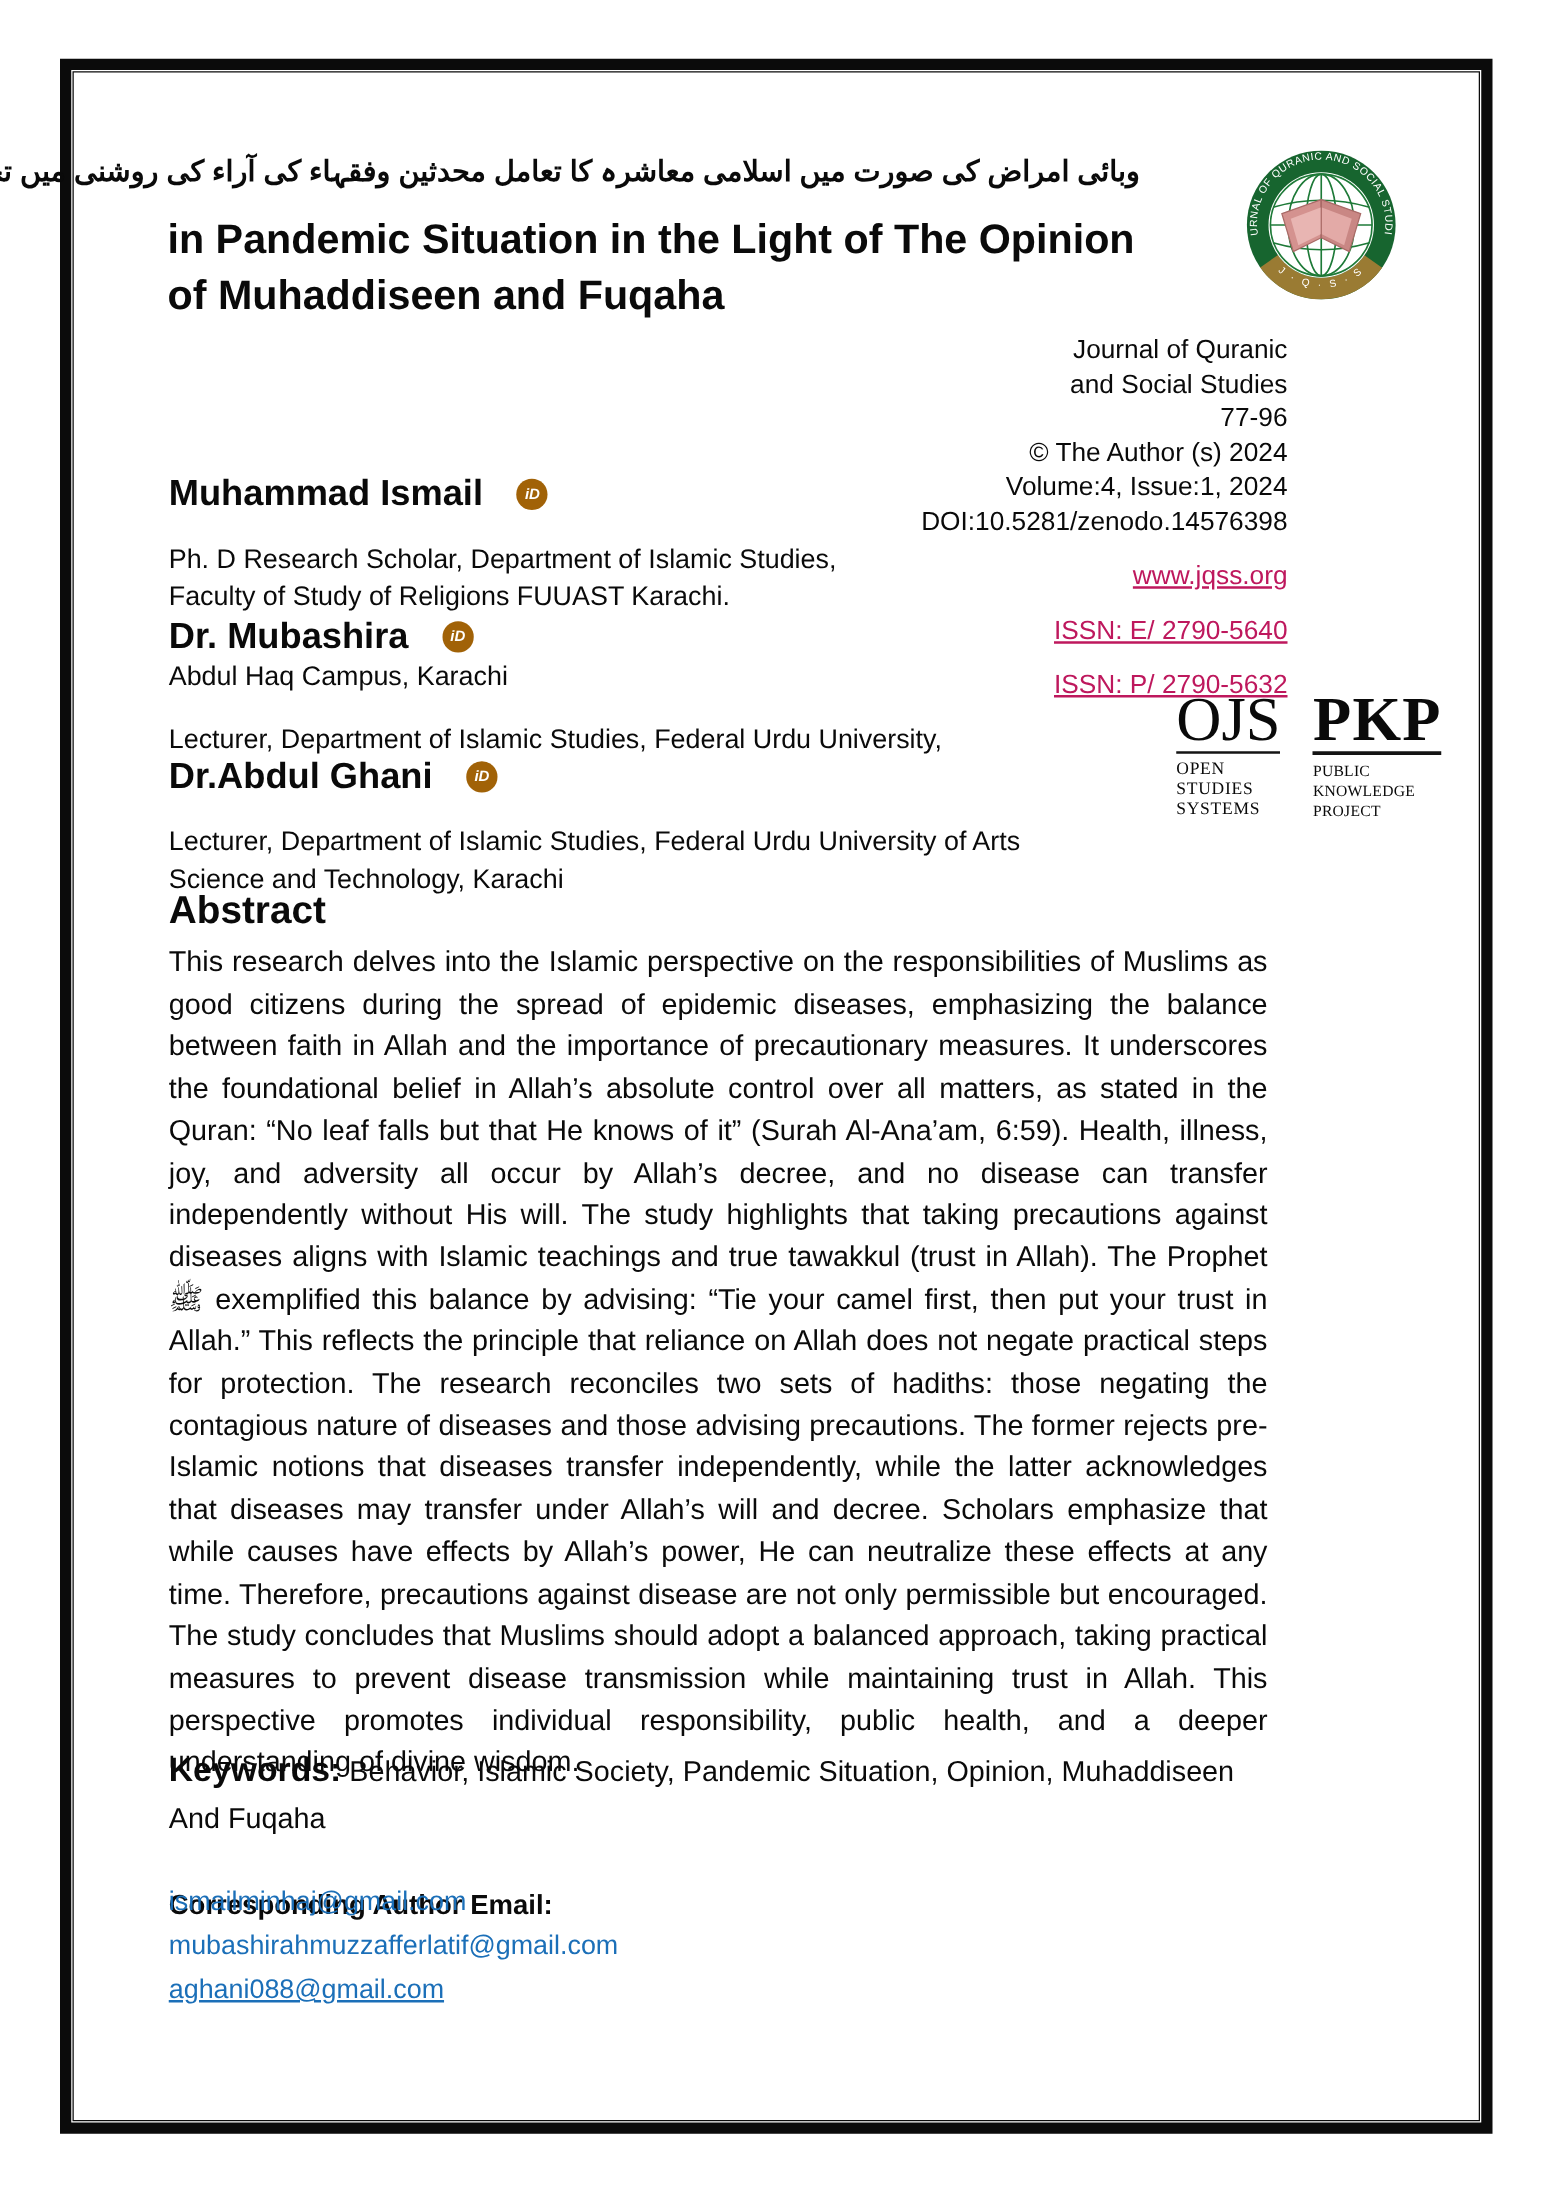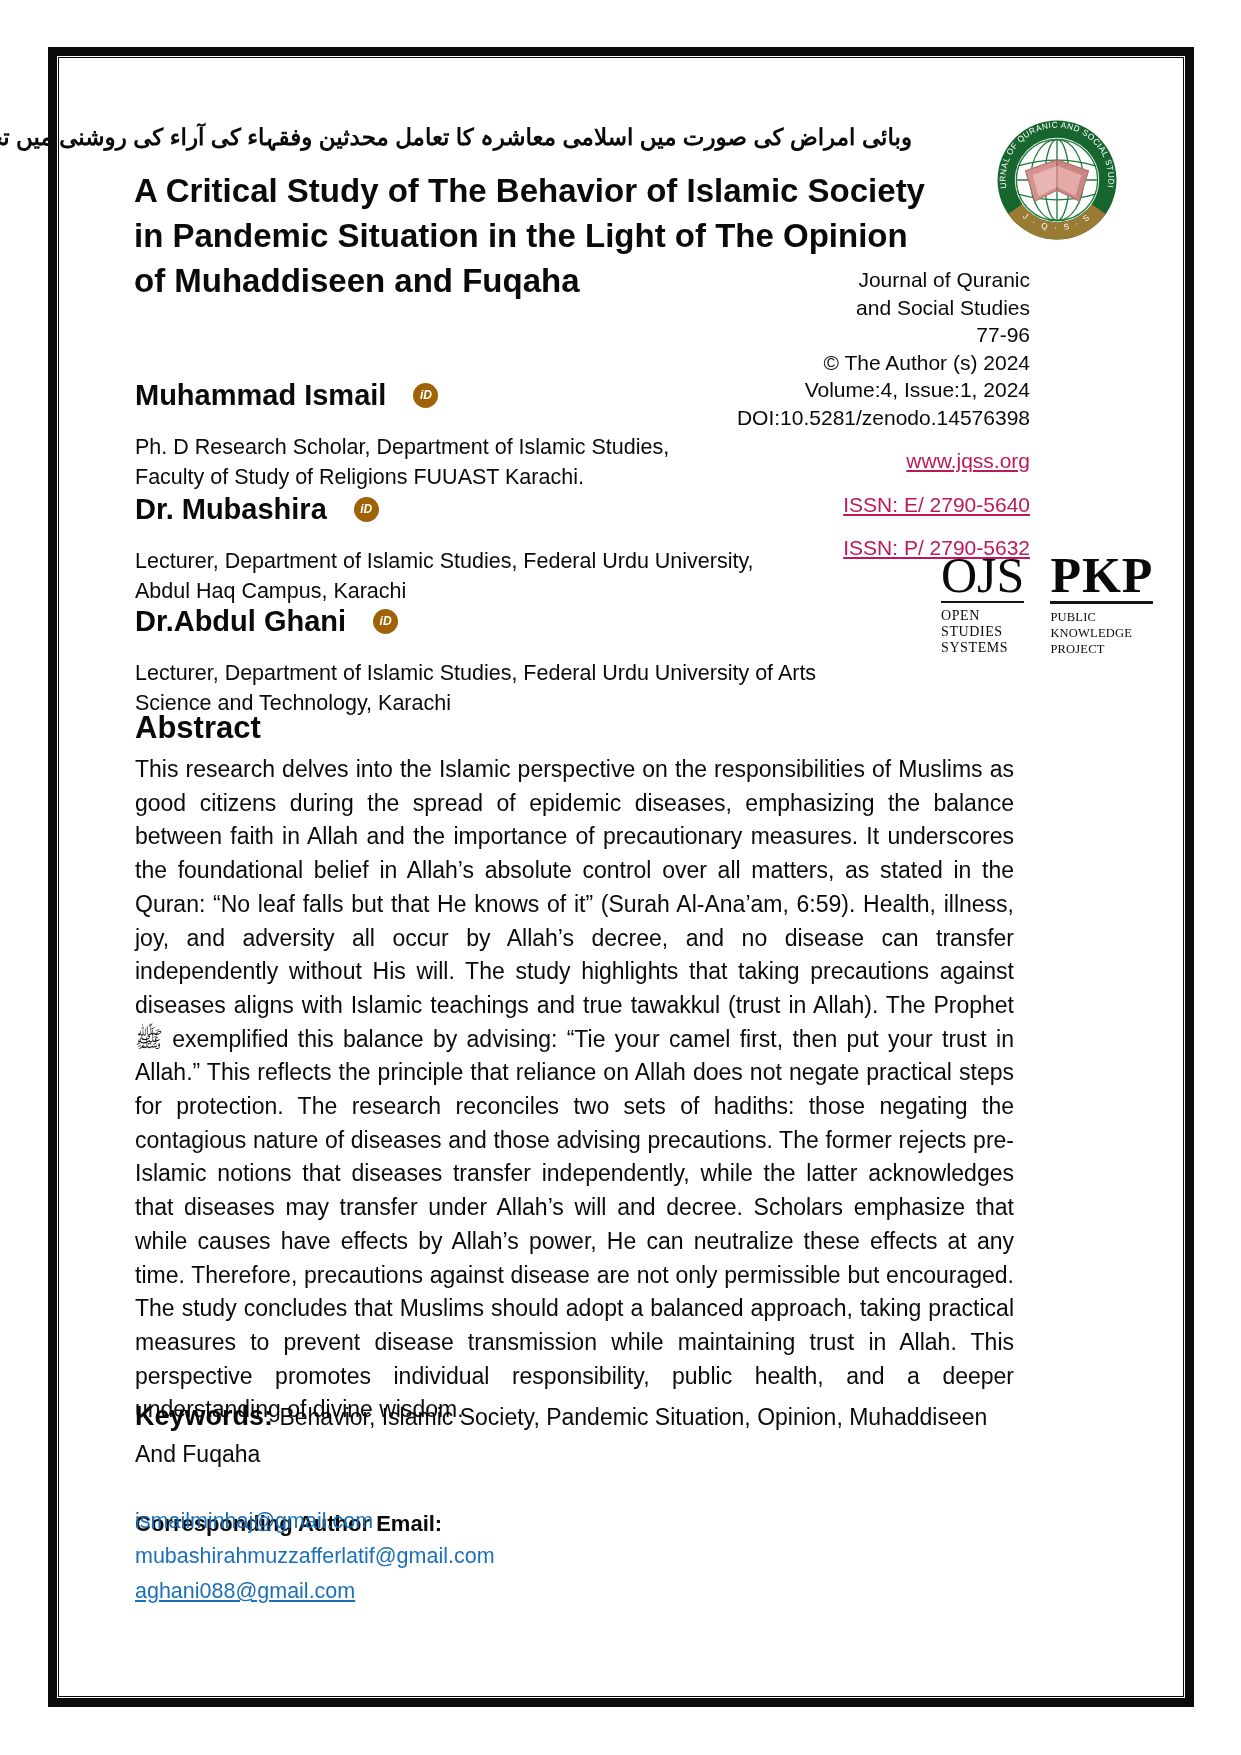--- a/index.html
+++ b/index.html
@@ -59,21 +59,20 @@
 </head>
 <body>
 
 <div class="frame">
   <div class="frame-inner"></div>
 </div>
 
 <div class="urdu-title">وبائی امراض کی صورت میں اسلامی معاشرہ کا تعامل محدثین وفقہاء کی آراء کی روشنی میں تحقیقی و تنقیدی جائزہ</div>
 
 <div class="title-block">
-  <div class="title-line">A Critical Study of The Behavior of Islamic Society</div>
   <div class="title-line">in Pandemic Situation in the Light of The Opinion</div>
   <div class="title-line">of Muhaddiseen and Fuqaha</div>
 </div>
 
 <div class="logo-wrap">
   <svg viewBox="0 0 120 120" width="122" height="122">
     <circle cx="60" cy="60" r="58.5" fill="#17652f"></circle>
     <circle cx="60" cy="60" r="50" fill="none" stroke="#9a7b33" stroke-width="17" stroke-dasharray="96 218" stroke-dashoffset="-30.5"></circle>
     <circle cx="60" cy="60" r="41.5" fill="#ffffff"></circle>
     <g stroke="#1e7a38" fill="none" stroke-width="1.3">
@@ -141,22 +140,22 @@
   </div>
   <div class="author-affil author-affil-first">Ph. D Research Scholar, Department of Islamic Studies,</div>
   <div class="author-affil">Faculty of Study of Religions FUUAST Karachi.</div>
 </div>
 
 <div class="author-group" style="top:492px;">
   <div class="author-name">
     <span>Dr. Mubashira</span>
     <span class="orcid">iD</span>
   </div>
+  <div class="author-affil">Abdul Haq Campus, Karachi</div>
   <div class="author-affil author-affil-first">Lecturer, Department of Islamic Studies, Federal Urdu University,</div>
-  <div class="author-affil">Abdul Haq Campus, Karachi</div>
 </div>
 
 <div class="author-group" style="top:604px;">
   <div class="author-name">
     <span>Dr.Abdul Ghani</span>
     <span class="orcid">iD</span>
   </div>
   <div class="author-affil author-affil-first">Lecturer, Department of Islamic Studies, Federal Urdu University of Arts</div>
   <div class="author-affil">Science and Technology, Karachi</div>
 </div>

